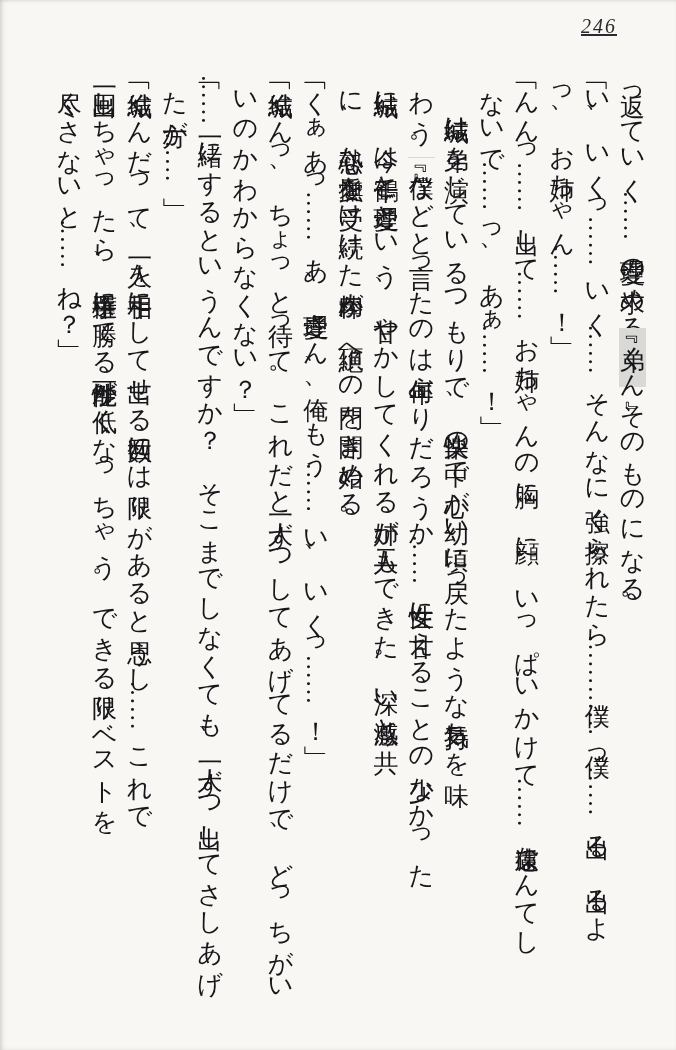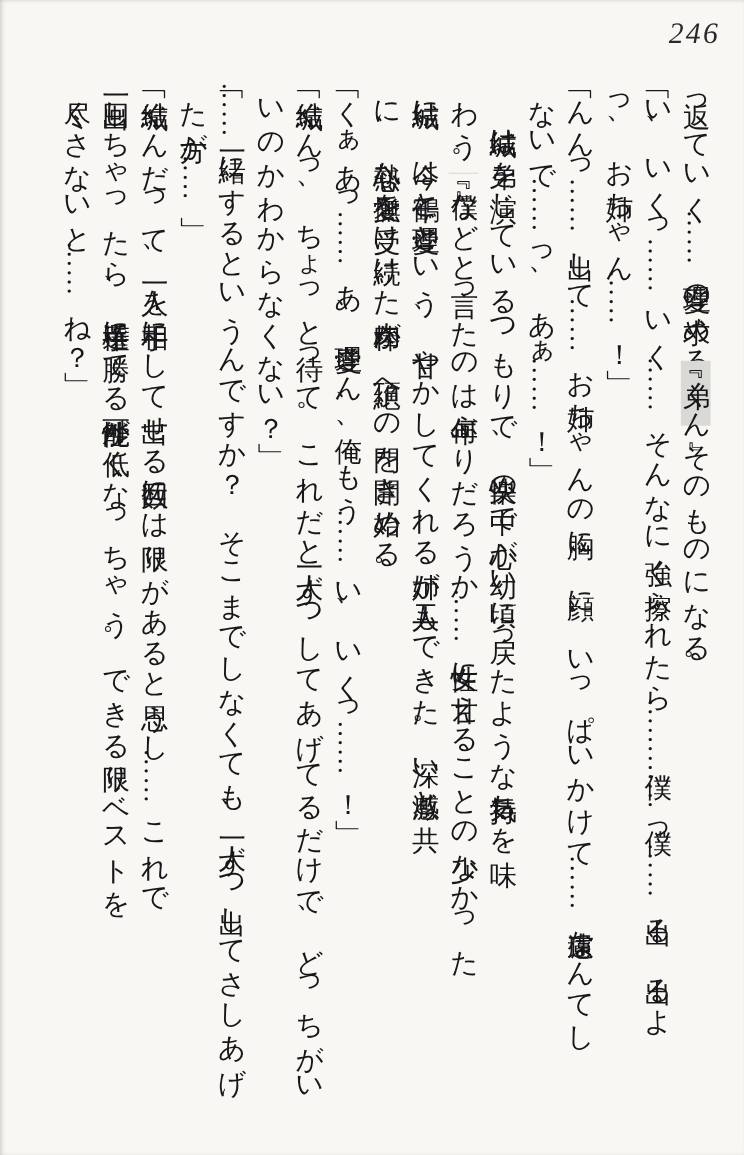--- a/index.html
+++ b/index.html
@@ -21,25 +21,26 @@
     width: 676px;
     height: 1050px;
     background: var(--background);
     overflow: hidden;
     
     box-shadow: inset 3px 0 6px -3px rgba(0,0,0,0.25), inset 0 2px 5px -3px rgba(0,0,0,0.15);
   }
   .page-number {
     position: absolute;
     top: 15px;
-    left: 608px;
-    font-size: 27px;
+    left: 581px;
+    font-size: 20px;
     font-style: italic;
     letter-spacing: 2px;
     color: var(--page-number);
+    text-decoration: underline;
   }
   .text-block {
     position: absolute;
     top: 74px;
     right: 26px;
     width: 606px;
     height: 966px;
     writing-mode: vertical-rl;
     text-orientation: mixed;
     font-size: 25px;

